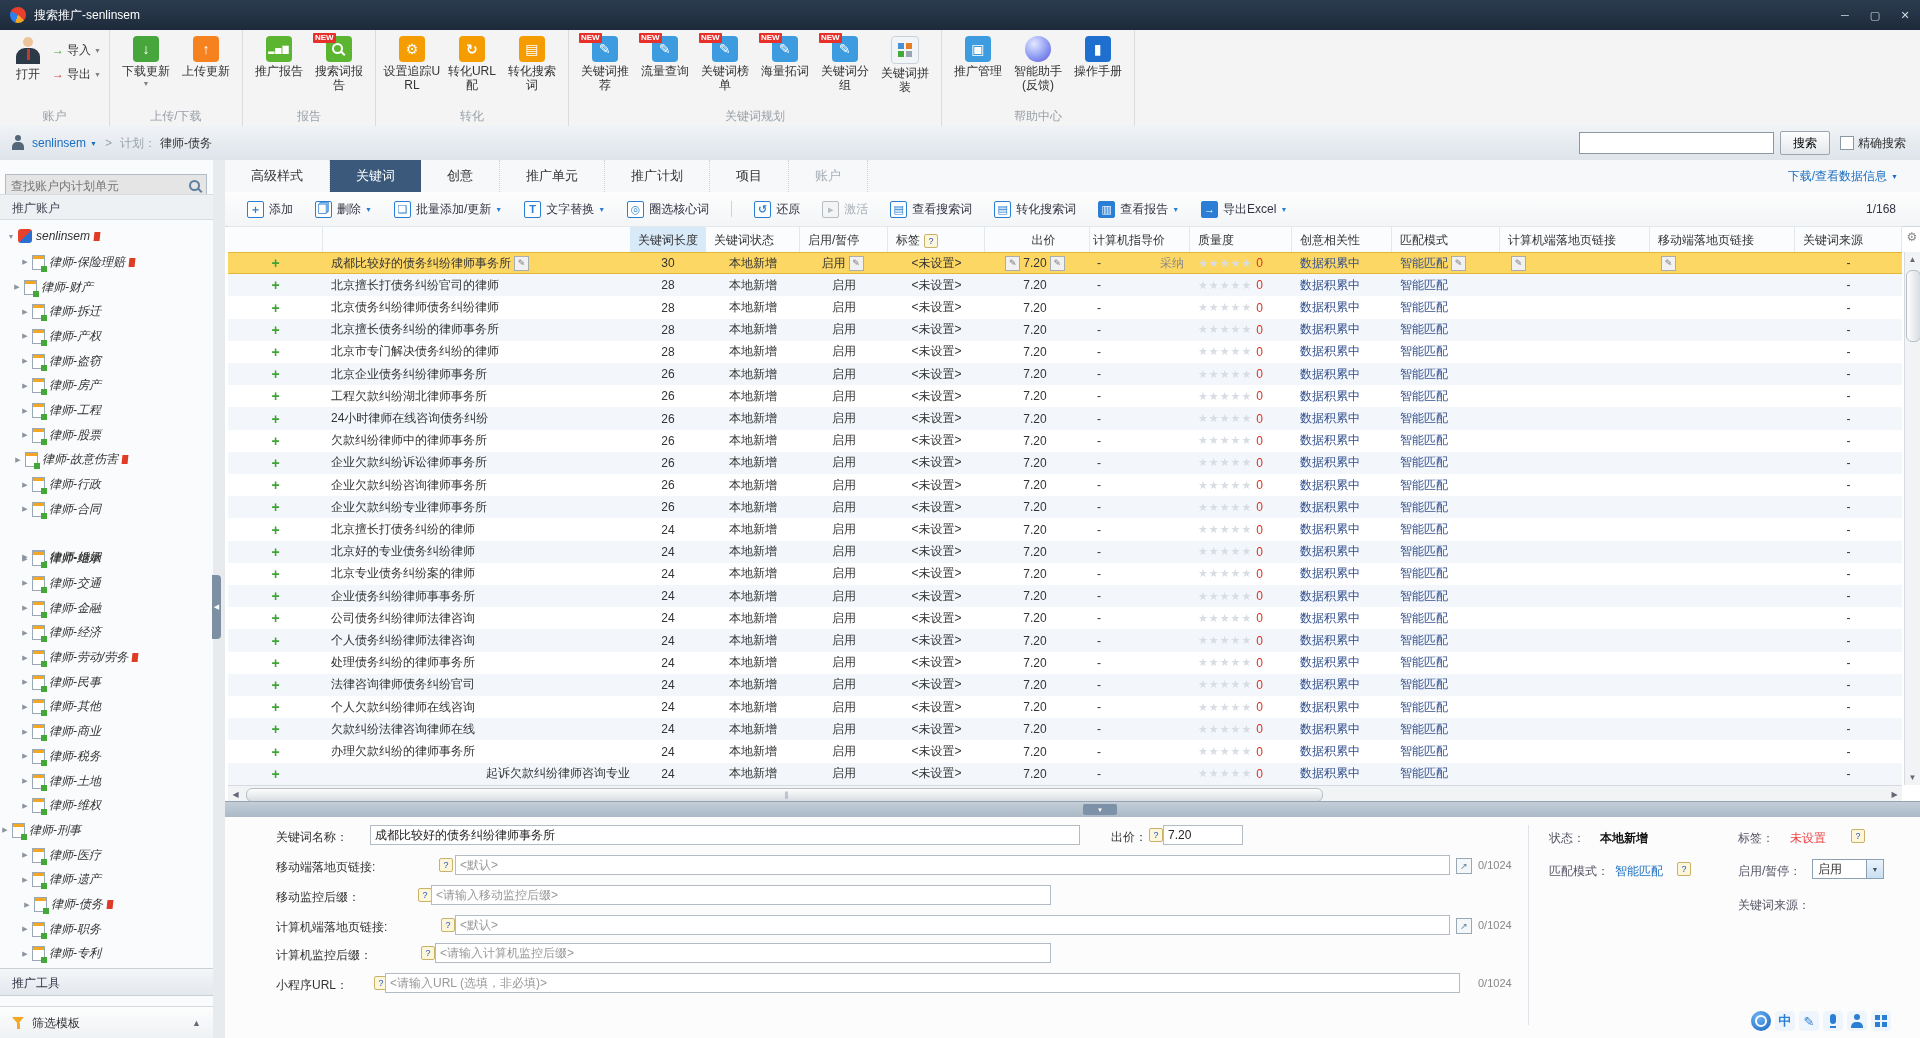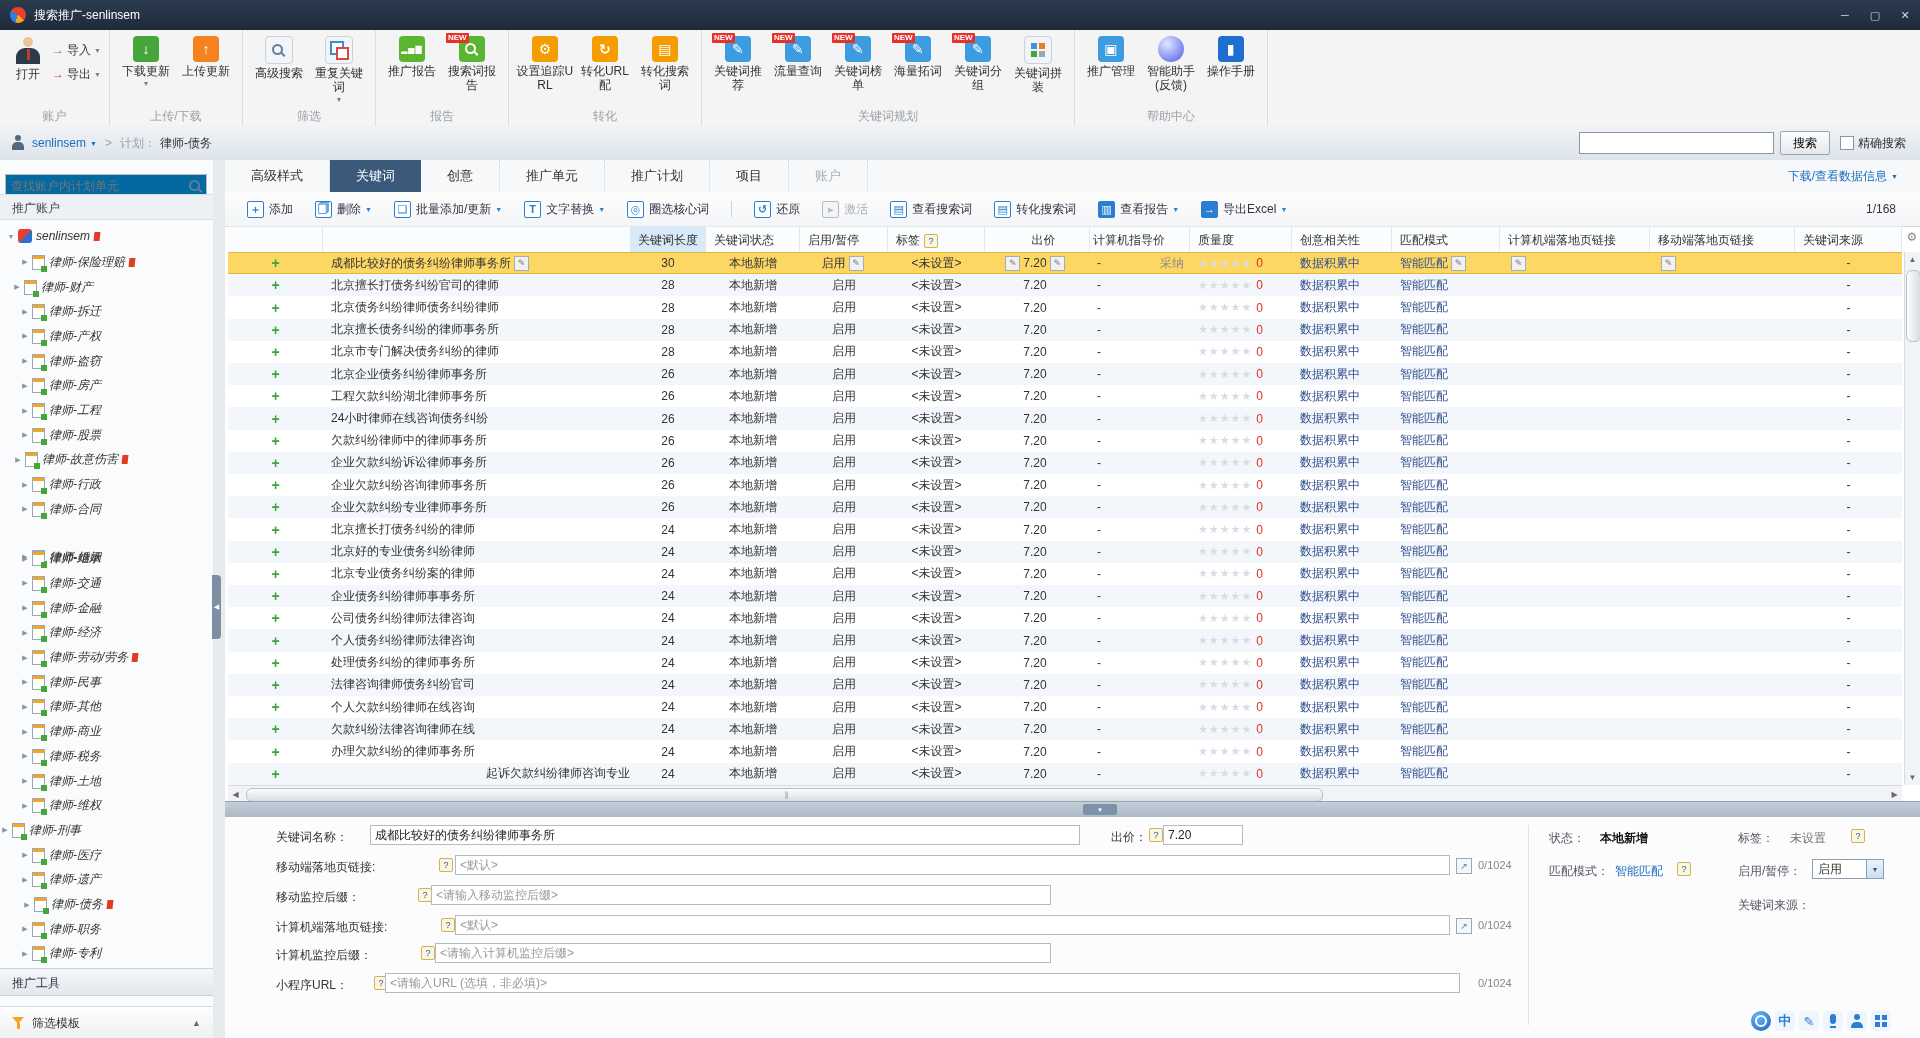--- a/index.html
+++ b/index.html
@@ -54,21 +54,21 @@
   .link-blue{color:#1a6ec0;}
   .crumb-gt{color:#9aa4ad;margin:0 8px;}
   .crumb-plan-label{color:#9aa4ad;}
   .crumb-plan{color:#333;margin-left:4px;}
   #crumb-search{margin-left:auto;display:flex;align-items:center;margin-right:14px;}
   #crumb-search input{width:185px;height:20px;border:1px solid #8b98a3;padding:0 4px;font-size:12px;}
   #search-btn{height:24px;padding:0 12px;margin-left:6px;background:linear-gradient(#fdfdfd,#e4e8ec);border:1px solid #9aa5af;border-radius:2px;font-size:12px;cursor:default;}
   .chk{width:12px;height:12px;border:1px solid #8b98a3;background:#fff;margin:0 4px 0 10px;}
   
   #sidebar{position:absolute;left:0;top:160px;width:213px;height:878px;background:#fafbfc;border-right:1px solid #c2ccd4;}
-  #side-search{position:absolute;left:5px;top:14px;width:200px;height:22px;border:1px solid #b3bcc4;background:#0369a1;display:flex;align-items:center;}
+  #side-search{position:absolute;left:5px;top:14px;width:200px;height:22px;border:1px solid #b3bcc4;background:#e5e5e5;display:flex;align-items:center;}
   #side-search input{flex:1;border:none;outline:none;padding:0 5px;font-size:12px;background:transparent;}
   #side-header{position:absolute;left:0;top:34px;width:213px;height:26px;line-height:26px;padding-left:12px;box-sizing:border-box;background:#eef1f4;border-top:1px solid #d8dde2;border-bottom:1px solid #d8dde2;color:#445;}
   .tree-item{position:absolute;left:0;width:213px;display:flex;align-items:center;font-style:italic;cursor:default;white-space:nowrap;}
   .tree-item .tw{color:#8b949c;font-size:7px;width:10px;text-align:center;}
   .tree-sel{position:absolute;left:18px;right:4px;top:1px;bottom:1px;background:#cde4f7;border:1px solid #86b3dd;border-radius:2px;z-index:0;}
   .tree-item>*{position:relative;z-index:1;}
   .plan-ico{width:11px;height:13px;background:#fff;border:1px solid #98a8b6;position:relative;margin:0 4px 0 2px;flex:none;}
   .plan-ico::before{content:"";position:absolute;left:0;top:0;right:0;height:3px;background:#f5a623;}
   .plan-ico::after{content:"";position:absolute;right:-3px;bottom:-3px;width:6px;height:6px;background:#43a838;}
   .root-ico{width:14px;height:14px;border-radius:3px;margin:0 4px 0 2px;background:linear-gradient(135deg,#e8402d 50%,#2d6fd0 50%);flex:none;}
@@ -138,21 +138,21 @@
   
   #detail{position:absolute;left:0;top:657px;width:1695px;height:221px;background:#fcfcfd;}
   .f-label{position:absolute;color:#333;white-space:nowrap;}
   .f-input{position:absolute;height:20px;border:1px solid #b3bcc4;background:#fff;font-size:12px;padding:0 4px;box-sizing:border-box;color:#222;font-family:inherit;}
   .f-input::placeholder{color:#999;}
   .linkout{position:absolute;width:14px;height:14px;border:1px solid #9aa8b4;background:#f4f7f9;color:#5e7f9e;font-size:9px;display:flex;align-items:center;justify-content:center;}
   .linkout::before{content:"↗";}
   .counter{position:absolute;color:#888;font-size:11px;white-space:nowrap;}
   #panel-divider{position:absolute;left:1303px;top:8px;width:1px;height:200px;background:#dde3e8;}
   .p-label{position:absolute;color:#556;white-space:nowrap;}
-  .p-value{position:absolute;color:#737373;white-space:nowrap;}
+  .p-value{position:absolute;color:#ef4444;white-space:nowrap;}
   .p-value.bold{font-weight:bold;color:#111;}
   .p-value.blue{color:#1a6ec0;}
   #onoff-select{position:absolute;width:72px;height:20px;border:1px solid #8ba0b2;background:#fff;display:flex;align-items:center;box-sizing:border-box;}
   #onoff-select .txt{flex:1;padding-left:5px;}
   #onoff-select .btn{width:16px;height:100%;background:linear-gradient(#eaf3fc,#c9dff3);border-left:1px solid #8ba0b2;color:#456;font-size:7px;display:flex;align-items:center;justify-content:center;}
   
   #ime{position:absolute;left:1526px;top:194px;display:flex;align-items:center;}
   .ime-ico{width:20px;height:20px;margin-right:4px;border-radius:4px;display:flex;align-items:center;justify-content:center;color:#2a7fd4;font-size:13px;font-weight:bold;background:#eef5fc;}
   .ime-logo{background:radial-gradient(circle at 35% 30%,#6db4f7,#1565c0);border-radius:50%;position:relative;}
   .ime-logo::after{content:"";width:8px;height:8px;border:2px solid #fff;border-radius:50%;}
@@ -207,34 +207,20 @@
         <span class="dd">▼</span>
       </div>
       <div class="rib-btn">
         <span class="tile upload">↑</span>
         <span class="lbl">上传更新</span>
       </div>
       <span class="rib-glabel">上传/下载</span>
     </div>
     <div class="rib-group">
       <div class="rib-btn">
-        <span class="tile adv-search">
-          <span class="mag"></span>
-        </span>
-        <span class="lbl">高级搜索</span>
-      </div>
-      <div class="rib-btn">
-        <span class="tile dup"></span>
-        <span class="lbl">重复关键词</span>
-        <span class="dd">▼</span>
-      </div>
-      <span class="rib-glabel">筛选</span>
-    </div>
-    <div class="rib-group">
-      <div class="rib-btn">
         <span class="tile report">▂▅▇</span>
         <span class="lbl">推广报告</span>
       </div>
       <div class="rib-btn">
         <span class="new-badge">NEW</span>
         <span class="tile search-report">
           <span class="mag white"></span>
         </span>
         <span class="lbl">搜索词报告</span>
       </div>

